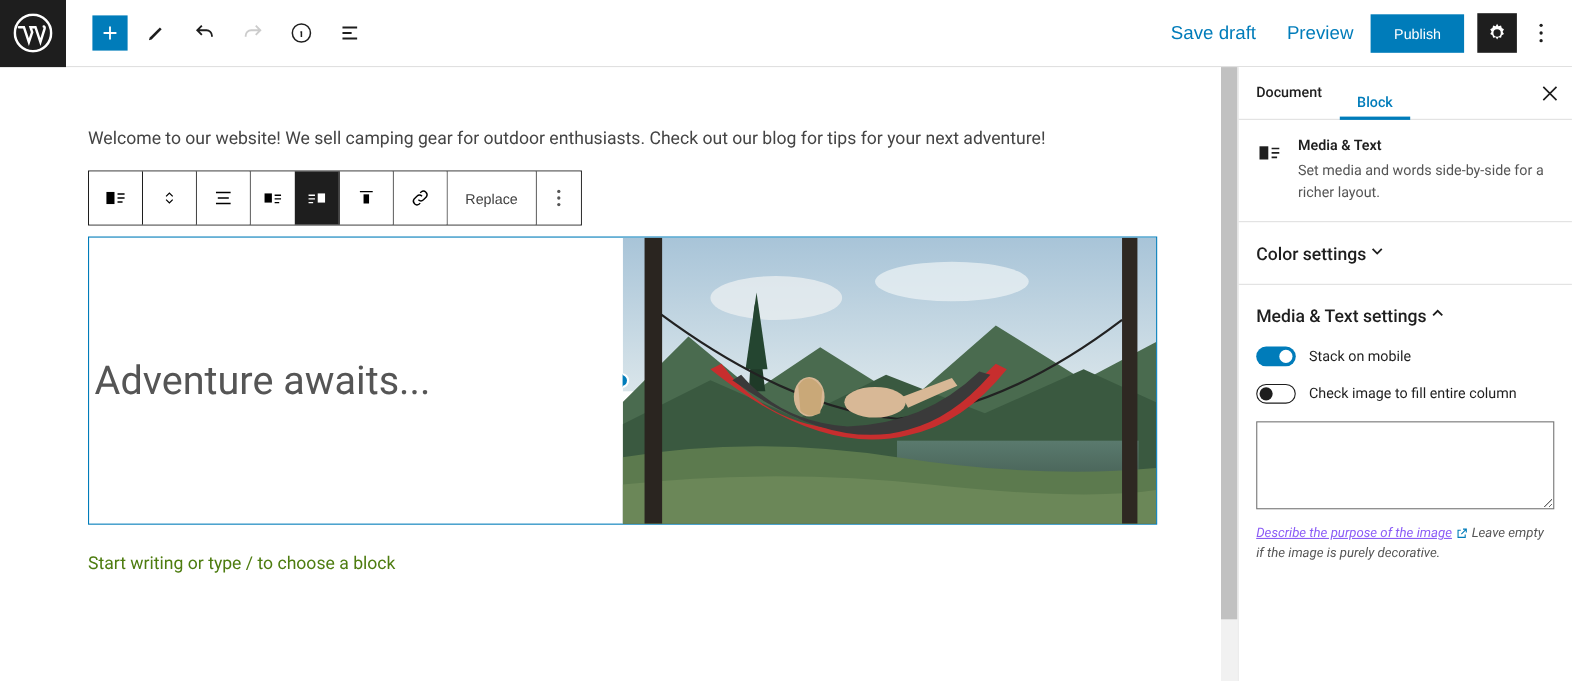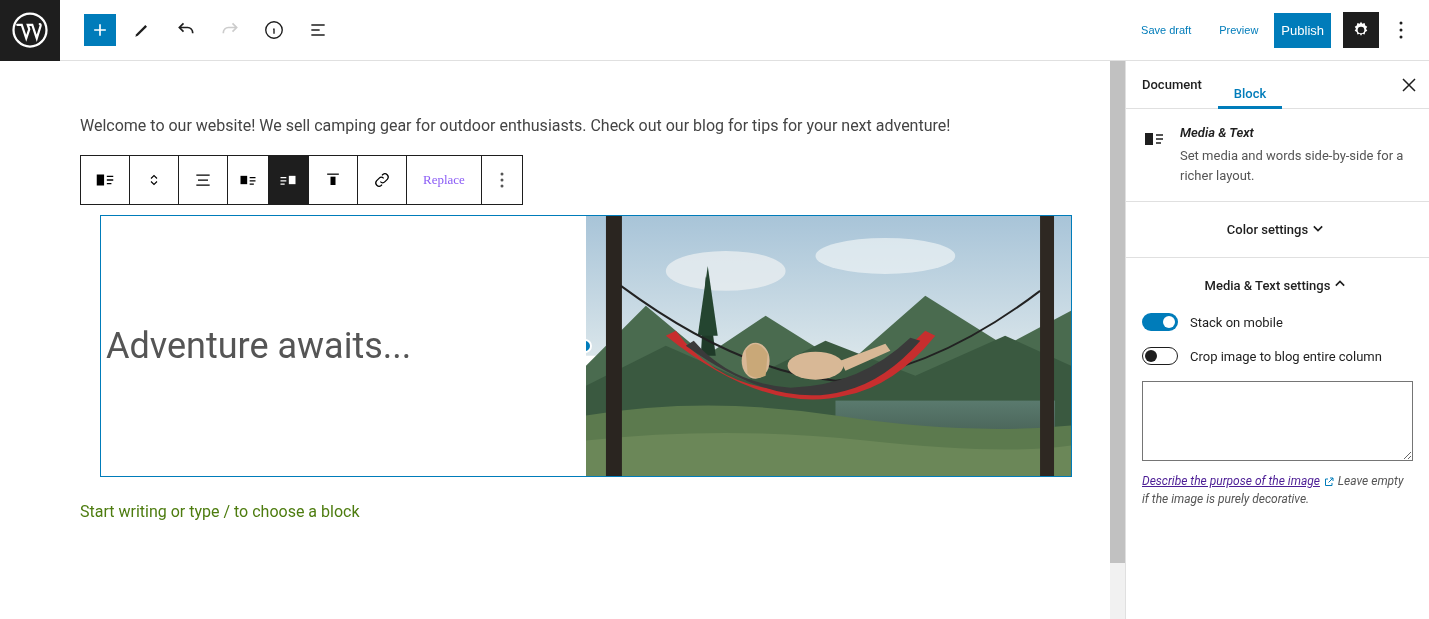--- a/index.html
+++ b/index.html
@@ -7,80 +7,80 @@
 
 
 .topbar { height: 61px; display: flex; align-items: center; border-bottom: 1px solid #e0e0e0; background: #fff; }
 .wp-logo { width: 60px; height: 61px; background: #1e1e1e; display: flex; align-items: center; justify-content: center; flex-shrink: 0; }
 .wp-logo svg { width: 36px; height: 36px; }
 .topbar-left { display: flex; align-items: center; gap: 8px; padding-left: 24px; }
 .add-block-btn { width: 32px; height: 32px; background: #007cba; display: flex; align-items: center; justify-content: center; cursor: pointer; }
 .icon-btn { width: 36px; height: 36px; display: flex; align-items: center; justify-content: center; cursor: pointer; color: #1e1e1e; }
 .icon-btn.disabled { color: #ccc; cursor: default; }
 .topbar-right { margin-left: auto; display: flex; align-items: center; gap: 4px; padding-right: 10px; }
-.link-btn { color: #007cba; background: none; border: none; padding: 10px 12px; cursor: pointer; font-size: 11px; }
-.publish-btn { background: #007cba; color: #fff; border: none; padding: 10px 7px; cursor: pointer; font-size: 13px; font-weight: 400; }
+.link-btn { color: #007cba; background: none; border: none; padding: 10px 12px; cursor: pointer; font-size: 17px; }
+.publish-btn { background: #007cba; color: #fff; border: none; padding: 10px 21px; cursor: pointer; font-size: 13px; font-weight: 400; }
 .settings-btn { width: 36px; height: 36px; background: #1e1e1e; display: flex; align-items: center; justify-content: center; cursor: pointer; margin-left: 8px; }
 .more-top { width: 36px; height: 36px; display: flex; align-items: center; justify-content: center; cursor: pointer; }
 
 
 .main { display: flex; height: 558px; }
 .editor { flex: 1; padding: 55px 45px 0 80px; position: relative; overflow: hidden; }
 .editor-scroll-indicator { position: absolute; right: 0; top: 0; width: 15px; height: 100%; background: #f1f1f1; }
 .editor-scroll-thumb { position: absolute; left: 0; top: 0; width: 15px; height: 90%; background: #c1c1c1; }
 .intro-text { font-size: 16px; color: #444; margin-bottom: 20px; }
 
 
 .block-toolbar { display: inline-flex; border: 1px solid #1e1e1e; background: #fff; margin-bottom: 10px; }
 .tb-group { display: flex; border-right: 1px solid #1e1e1e; }
 .tb-group:last-child { border-right: none; }
 .tb-btn { width: 48px; height: 48px; display: flex; align-items: center; justify-content: center; cursor: pointer; background: #fff; border: none; }
 .tb-btn.narrow { width: 40px; }
 .tb-btn.active { background: #1e1e1e; color: #fff; }
-.tb-text-btn { padding: 0 16px; height: 48px; display: flex; align-items: center; cursor: pointer; background: #fff; border: none; font-size: 13px; color: #8b5cf6; font-family: Liberation Serif, serif; }
-
-
-.media-text-block { border: 1.5px solid #007cba; display: flex; height: 262px; position: relative; margin-bottom: 25px; width: 972px; margin-left: 20px; }
+.tb-text-btn { padding: 0 16px; height: 48px; display: flex; align-items: center; cursor: pointer; background: #fff; border: none; font-size: 13px; color: #404040; }
+
+
+.media-text-block { border: 1.5px solid #007cba; display: flex; height: 262px; position: relative; margin-bottom: 25px; width: 972px; }
 .mt-text { flex: 0 0 50%; display: flex; align-items: center; padding: 0 0 0 5px; }
 .mt-text h2 { font-size: 36px; font-weight: 400; color: #555; }
 .mt-media { flex: 0 0 50%; position: relative; overflow: hidden; }
 .mt-media .img { position:absolute; inset:0; }
 .resize-handle { position: absolute; left: -8px; top: 50%; transform: translateY(-50%); width: 14px; height: 14px; background: #007cba; border: 2px solid #fff; border-radius: 50%; z-index: 5; }
 
 
 .placeholder-line { color: #4d7c0f; font-size: 16px; }
 
 
 .sidebar { width: 304px; border-left: 1px solid #e0e0e0; background: #fff; flex-shrink: 0; display: flex; flex-direction: column; }
 .sb-tabs { display: flex; border-bottom: 1px solid #e0e0e0; align-items: center; height: 48px; }
 .sb-tab { padding: 0 16px; height: 48px; display: flex; align-items: center; cursor: pointer; font-size: 13px; color: #1e1e1e; font-weight:500; }
 .sb-tab.active { border-bottom: 3px solid #007cba; color: #007cba; font-weight: 500; padding-top:20px; }
 .sb-close { margin-left: auto; width: 40px; height: 48px; display: flex; align-items: center; justify-content: center; cursor: pointer; font-size: 16px; }
 
 .sb-block-header { display: flex; gap: 14px; padding: 16px; }
 .sb-block-icon { flex-shrink: 0; padding-top:2px; }
-.sb-block-title { font-weight: 600; font-size: 13px; margin-bottom: 6px; font-style: italic; }
+.sb-block-title { font-weight: 600; font-size: 13px; margin-bottom: 6px; }
 .sb-block-desc { font-size: 13px; color: #555; line-height: 1.5; }
 
 .sb-panel { border-top: 1px solid #e0e0e0; }
-.sb-panel-header { display: flex; align-items: center; justify-content: center; padding: 16px; cursor: pointer; font-weight: 500; font-size: 13px; }
+.sb-panel-header { display: flex; align-items: center; justify-content: flex-start; padding: 16px; cursor: pointer; font-weight: 500; font-size: 16px; }
 .sb-panel-body { padding: 0 16px 16px; }
 
 .toggle-row { display: flex; align-items: center; gap: 12px; margin-bottom: 16px; }
 .toggle { width: 36px; height: 18px; border-radius: 9px; position: relative; flex-shrink: 0; cursor: pointer; }
 .toggle.on { background: #007cba; }
 .toggle.off { background: #fff; border: 1.5px solid #1e1e1e; }
 .toggle .knob { position: absolute; width: 12px; height: 12px; border-radius: 50%; top: 3px; }
 .toggle.on .knob { right: 3px; background: #fff; }
 .toggle.off .knob { left: 2px; top: 1.5px; background: #1e1e1e; }
 
 .field-label { font-size: 13px; margin-bottom: 8px; display: block; }
 .alt-textarea { width: 100%; height: 80px; border: 1px solid #757575; resize: both; font-family: inherit; font-size: 13px; padding: 6px; }
 .help-text { font-size: 12px; font-style: italic; color: #555; margin-top: 8px; line-height: 1.5; }
-.help-link { color: #4c1d95; }
+.help-link { color: #8b5cf6; }
 
 .chev svg { width: 20px; height: 20px; }
 </style>
 </head>
 <body>
 
 <div class="topbar">
   <div class="wp-logo">
     <svg viewBox="0 0 24 24">
         <circle cx="12" cy="12" r="11" fill="none" stroke="#fff" stroke-width="1.5"></circle>
@@ -302,21 +302,21 @@
         <div class="toggle-row">
           <div class="toggle on">
               <div class="knob"></div>
             </div>
           <span>Stack on mobile</span>
         </div>
         <div class="toggle-row">
           <div class="toggle off">
               <div class="knob"></div>
             </div>
-          <span>Crop image to blog entire column</span>
+          <span>Check image to fill entire column</span>
         </div>
         <textarea class="alt-textarea" style=""></textarea>
         <p class="help-text">
           <a class="help-link" href="#">Describe the purpose of the image</a>
           <svg width="12" height="12" viewBox="0 0 24 24" style="vertical-align:middle">
               <path d="M14 4h6v6M20 4l-9 9M18 14v5H5V6h5" fill="none" stroke="#007cba" stroke-width="2"></path>
             </svg>
           <span>Leave empty if the image is purely decorative.</span>
         </p>
       </div>

